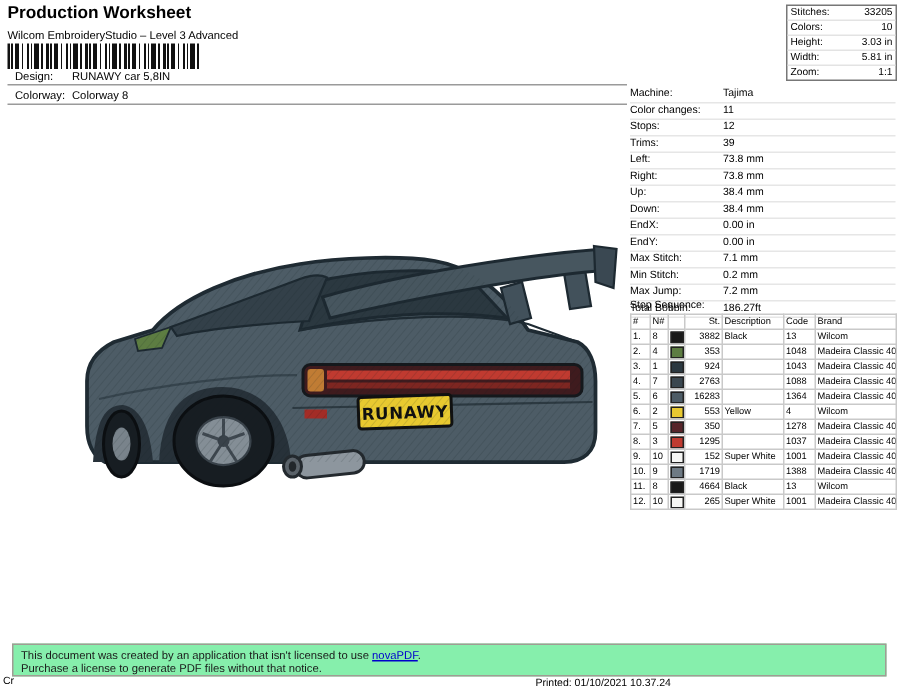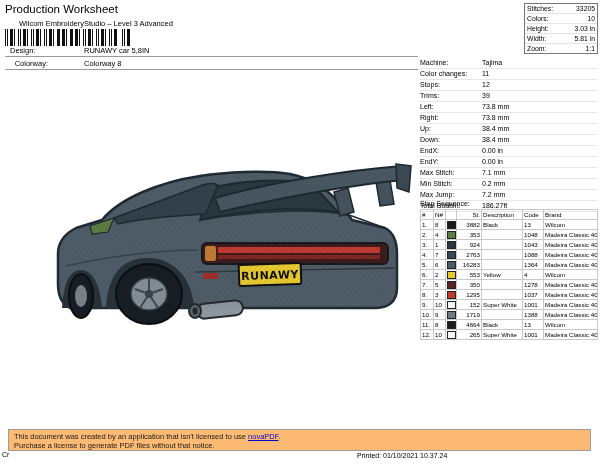--- a/index.html
+++ b/index.html
@@ -1,26 +1,26 @@
 <!DOCTYPE html>
 <html><head>
 <meta charset="utf-8">
 <style>
   html,body{margin:0;padding:0;background:#f0f0f0;}
   .page{position:relative;width:600px;height:464px;background:#ffffff;
         font-family:"Liberation Sans","DejaVu Sans",sans-serif;color:#000;overflow:hidden;}
   .abs{position:absolute;}
 
-  #title{left:5px;top:3px;font-size:11.5px;font-weight:400;}
-  #subtitle{left:19px;top:19px;font-size:7.5px;}
+  #title{left:5px;top:3px;font-size:11.5px;font-weight:700;}
+  #subtitle{left:5px;top:19px;font-size:7.5px;}
   #barcode{left:5px;top:29px;width:128px;height:17px;
     background:repeating-linear-gradient(90deg,#111 0 1.5px,#fff 1.5px 2.5px,#111 2.5px 3.5px,#fff 3.5px 5px,#111 5px 8px,#fff 8px 9.5px,#111 9.5px 10.5px,#fff 10.5px 13px);}
   .meta-row{left:5px;width:413px;height:12px;border-bottom:1px solid #9a9a9a;
-    font-size:7.5px;display:flex;align-items:flex-end;padding-bottom:1px;box-sizing:border-box;gap:36px;}
-  #design-row{top:45px;} #colorway-row{top:58px;text-align:right;}
+    font-size:7.5px;display:flex;align-items:flex-end;padding-bottom:1px;box-sizing:border-box;}
+  #design-row{top:45px;} #colorway-row{top:58px;}
   .meta-label{margin-left:5px;width:38px;flex:none;}
 
   #summary-box{left:524px;top:3px;width:72px;border:1px solid #777;font-size:6.8px;background:#fff;}
   .sumrow{display:flex;justify-content:space-between;height:9px;line-height:9px;
     padding:0 2px;border-bottom:1px solid #e3e3e3;}
   .sumrow:last-child{border-bottom:none;}
 
   #machine-info{left:420px;top:58px;width:177px;font-size:7px;}
   .mrow{display:flex;height:10px;line-height:10px;border-bottom:1px solid #e6e6e6;}
   .mlabel{width:62px;flex:none;}
@@ -28,21 +28,21 @@
   #stop-title{left:420px;top:200px;font-size:7px;}
   #stop-table{left:420px;top:209px;width:177px;border-collapse:collapse;table-layout:fixed;font-size:6.2px;}
   #stop-table th,#stop-table td{border:1px solid #c9c9c9;padding:0 1px;height:9px;line-height:9px;
     font-weight:400;white-space:nowrap;overflow:hidden;text-align:left;}
   .col-st{text-align:right !important;}
   .col-ctr{text-align:center !important;padding:0 !important;}
   .swatch{display:block;width:7px;height:6px;border:1px solid #222;margin:0 auto;}
 
   #car{left:50px;top:158px;width:365px;height:178px;}
 
-  #notice{left:8px;top:429px;width:583px;height:22px;box-sizing:border-box;background:#fdba74;
+  #notice{left:8px;top:429px;width:583px;height:22px;box-sizing:border-box;background:#86efac;
     border:1px solid #a09c94;font-size:7.5px;line-height:9px;padding:2px 5px;color:#1a1a1a;}
   .nova-link{color:#0000cc;text-decoration:underline;cursor:pointer;}
   #printed{left:357px;top:452px;font-size:7px;}
   #stray{left:2px;top:451px;font-size:7px;}
 </style>
 </head>
 <body>
 
 <div class="page">
 

